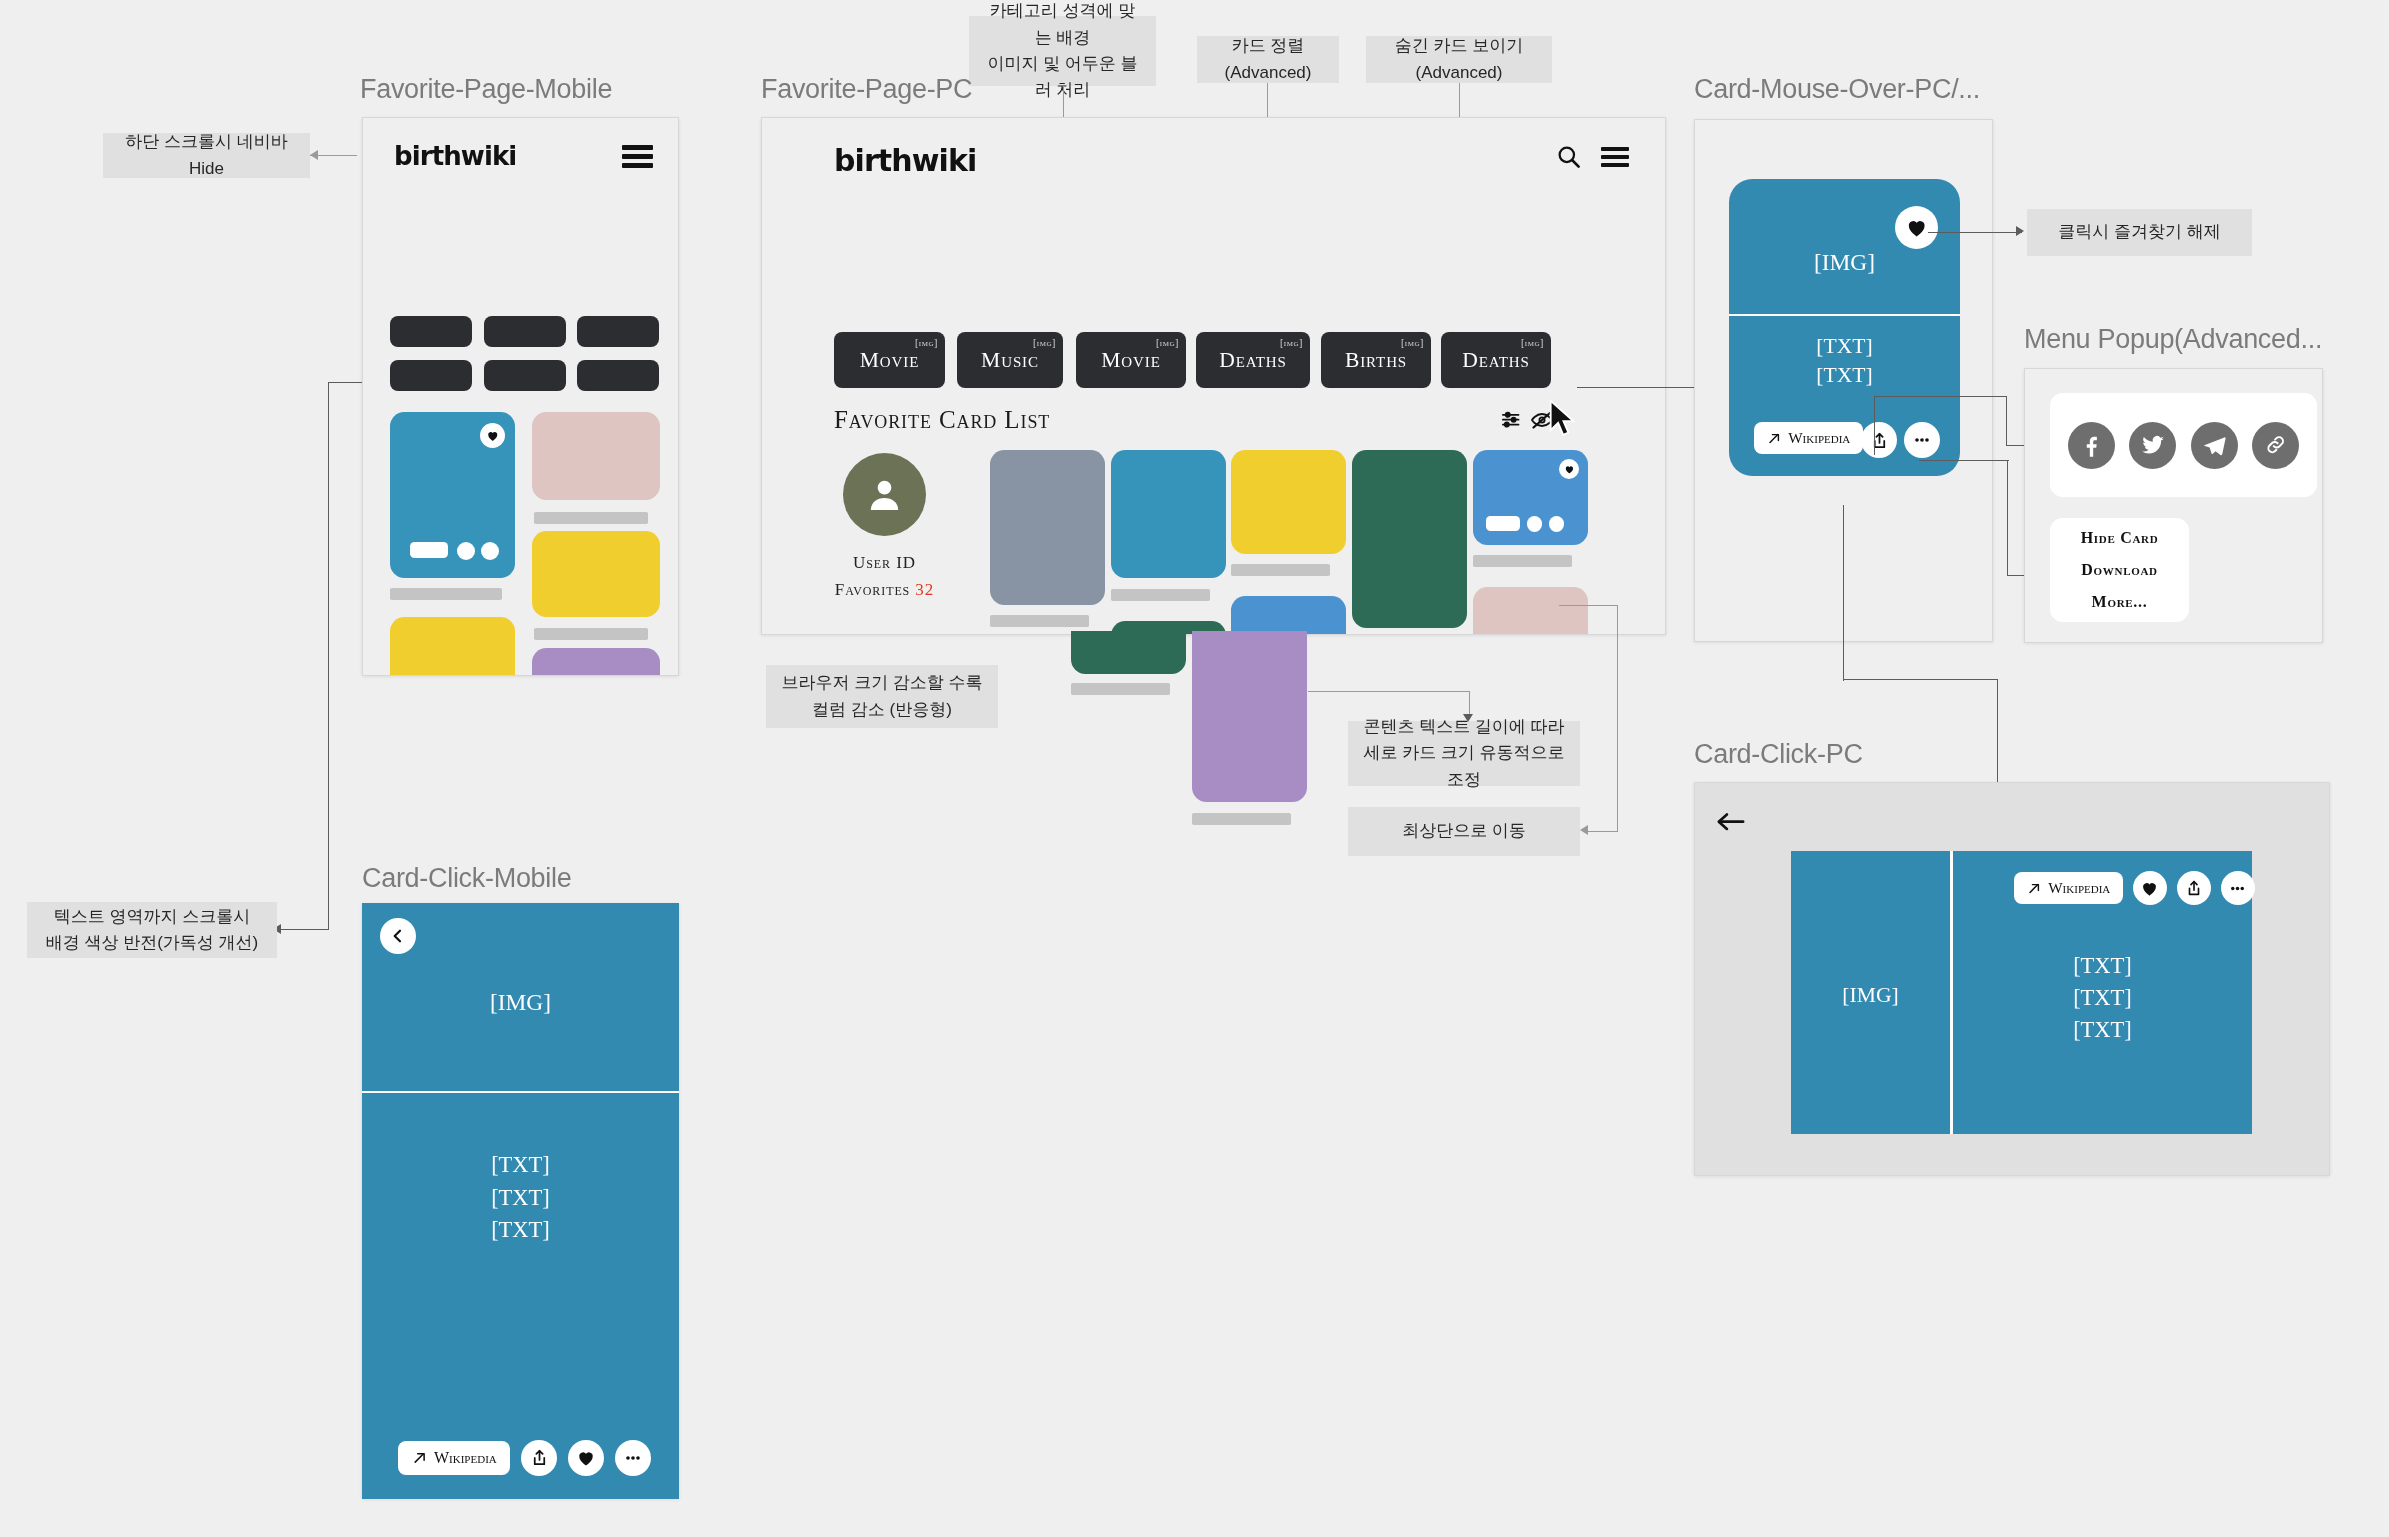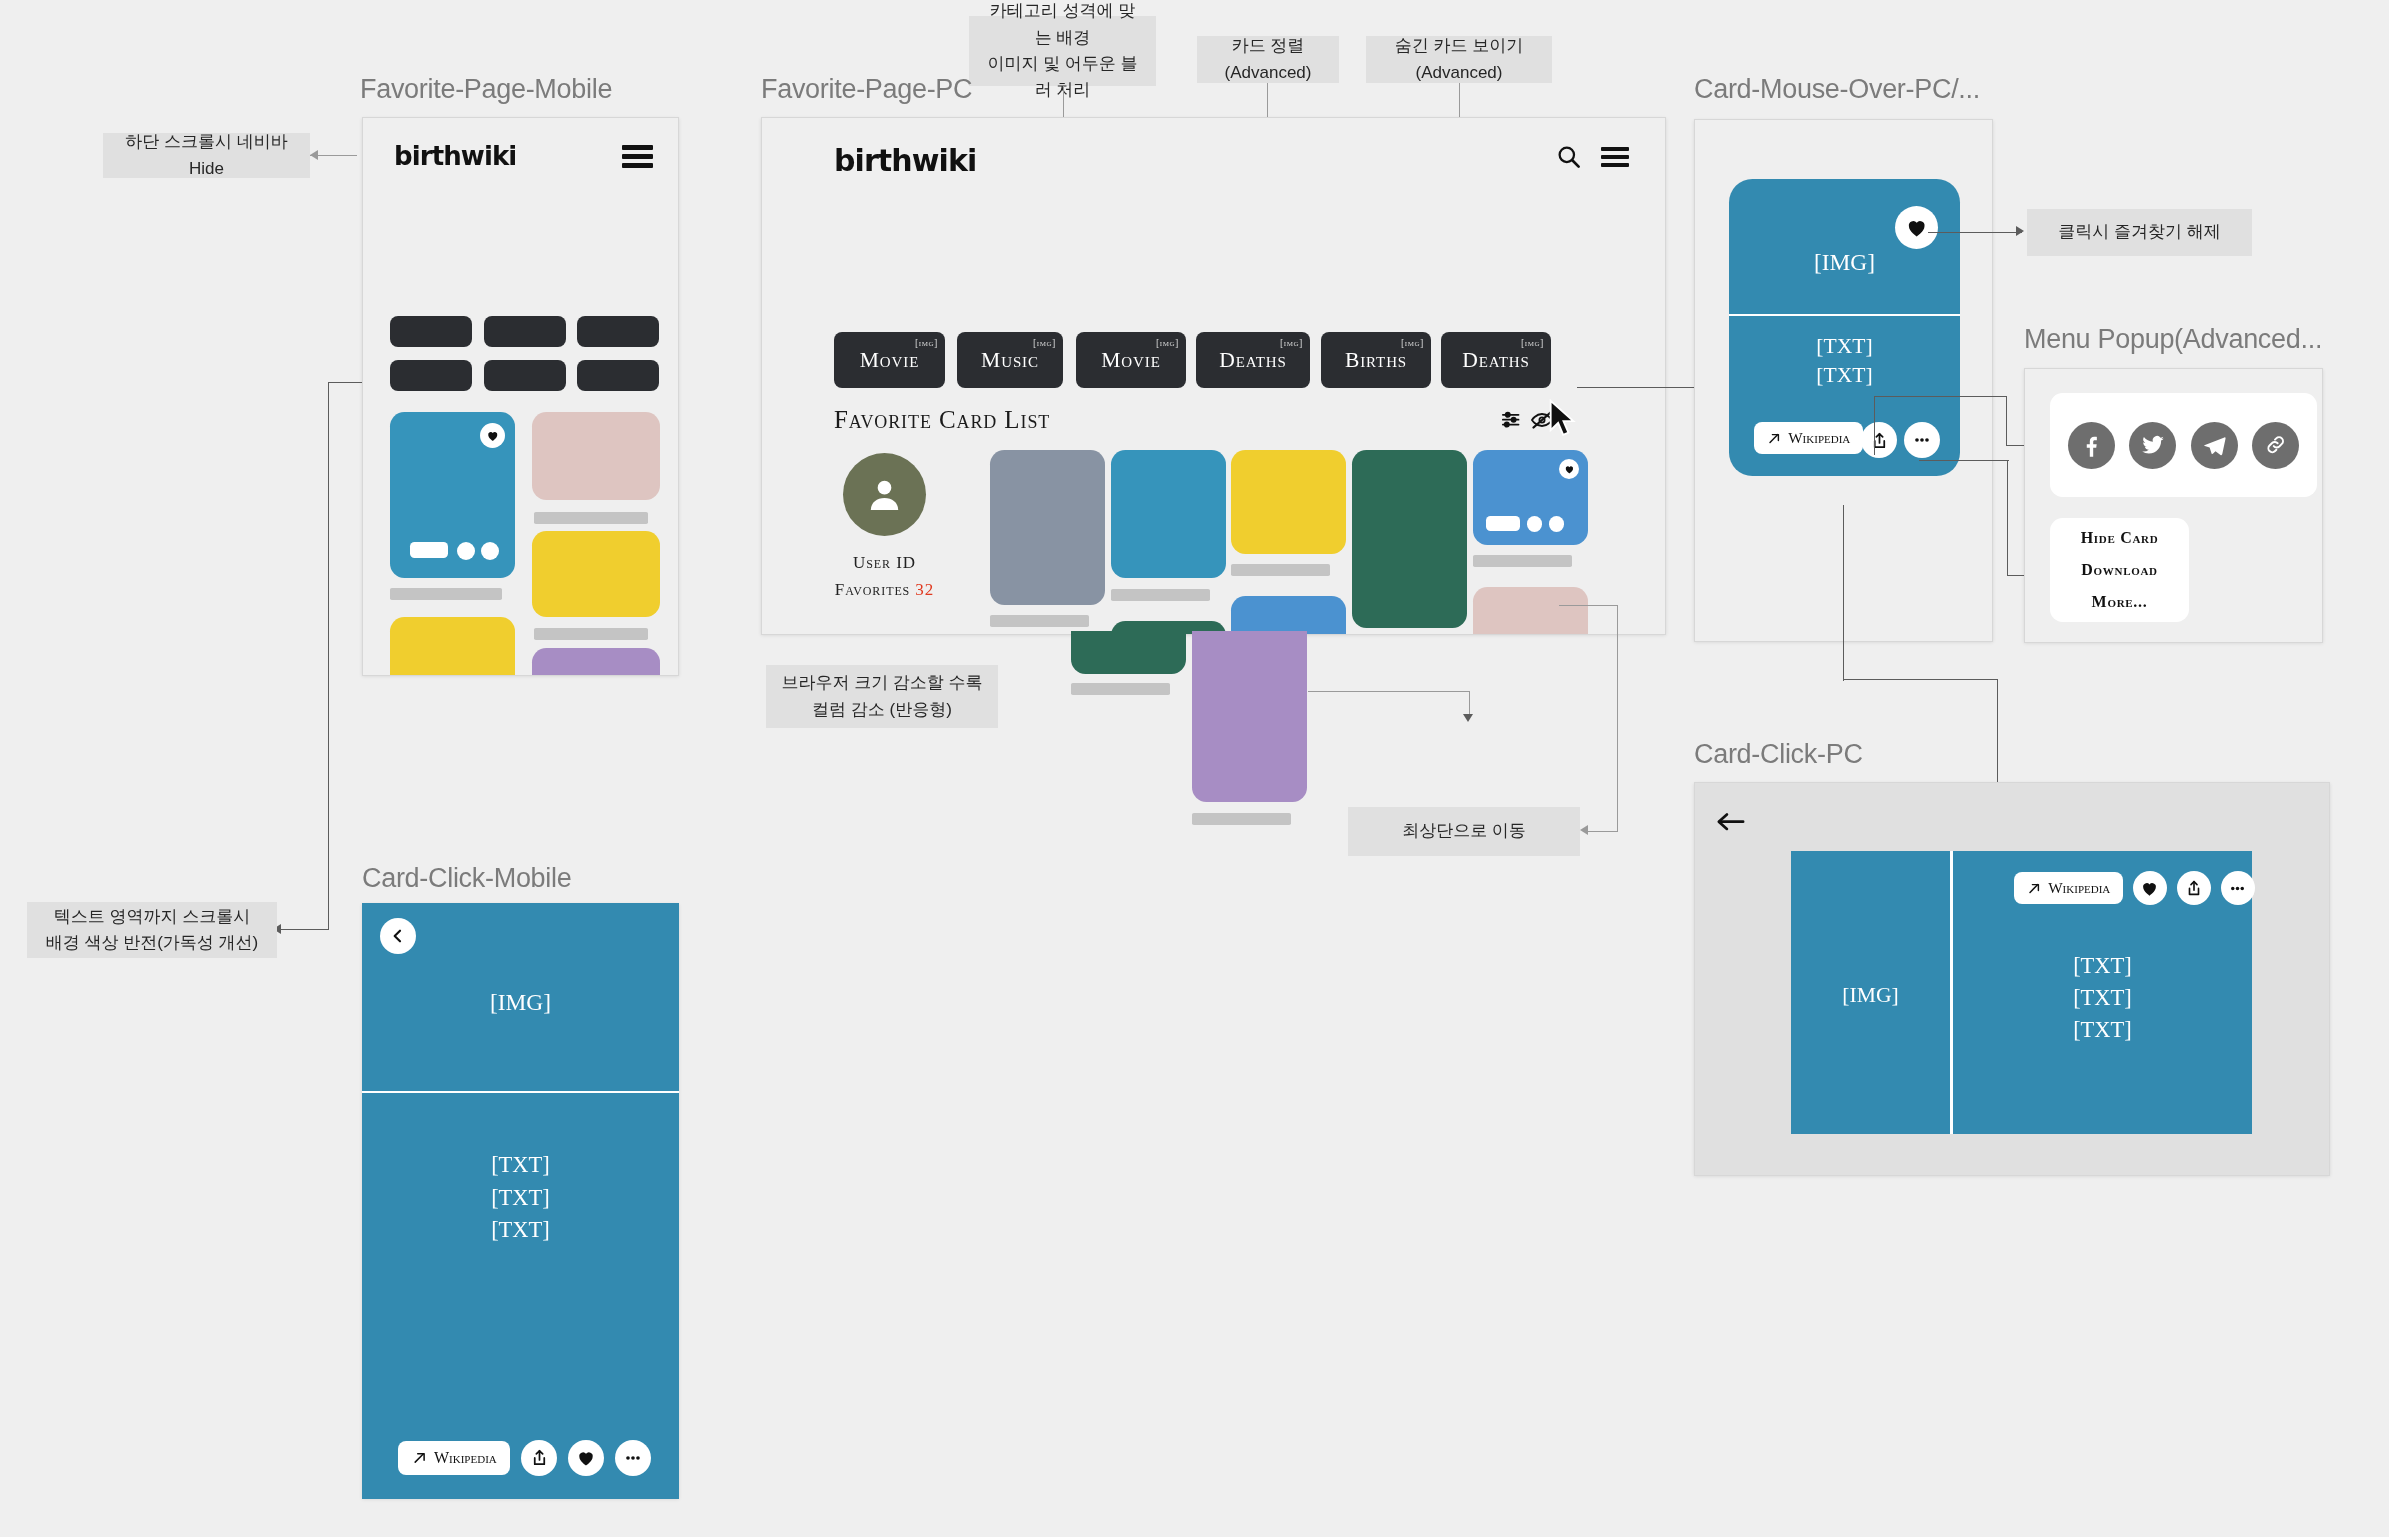--- a/index.html
+++ b/index.html
@@ -359,20 +359,24 @@
 
   <svg style="position:absolute; left:1548px; top:399px;" width="32" height="41" viewBox="0 0 24 30">
     <path d="M2 1 L2 23 L7.6 17.6 L11.4 26.5 L15.3 24.8 L11.6 16.2 L19 16.2 Z" fill="#111" stroke="#fff" stroke-width="1.4"></path>
   </svg>
 
   <div class="note" style="left:766px; top:665px; width:232px; height:63px;">
     <span>브라우저 크기 감소할 수록</span>
     <span>컬럼 감소 (반응형)</span>
   </div>
 
+  <div class="note" style="left:1348px; top:721px; width:232px; height:65px;">
+    <span>콘텐츠 텍스트 길이에 따라</span>
+    <span>세로 카드 크기 유동적으로 조정</span>
+  </div>
   <div class="ln h light" style="left:1308px; top:691px; width:161px;"></div>
   <div class="ln v light" style="left:1469px; top:691px; height:24px;"></div>
   <div class="arrowhead ah-down light" style="left:1463px; top:714px;"></div>
 
   <div class="note" style="left:1348px; top:807px; width:232px; height:49px;">
     <span>최상단으로 이동</span>
   </div>
   <div class="ln v light" style="left:1617px; top:605px; height:226px;"></div>
   <div class="ln h light" style="left:1586px; top:831px; width:32px;"></div>
   <div class="arrowhead ah-left light" style="left:1580px; top:825px;"></div>

